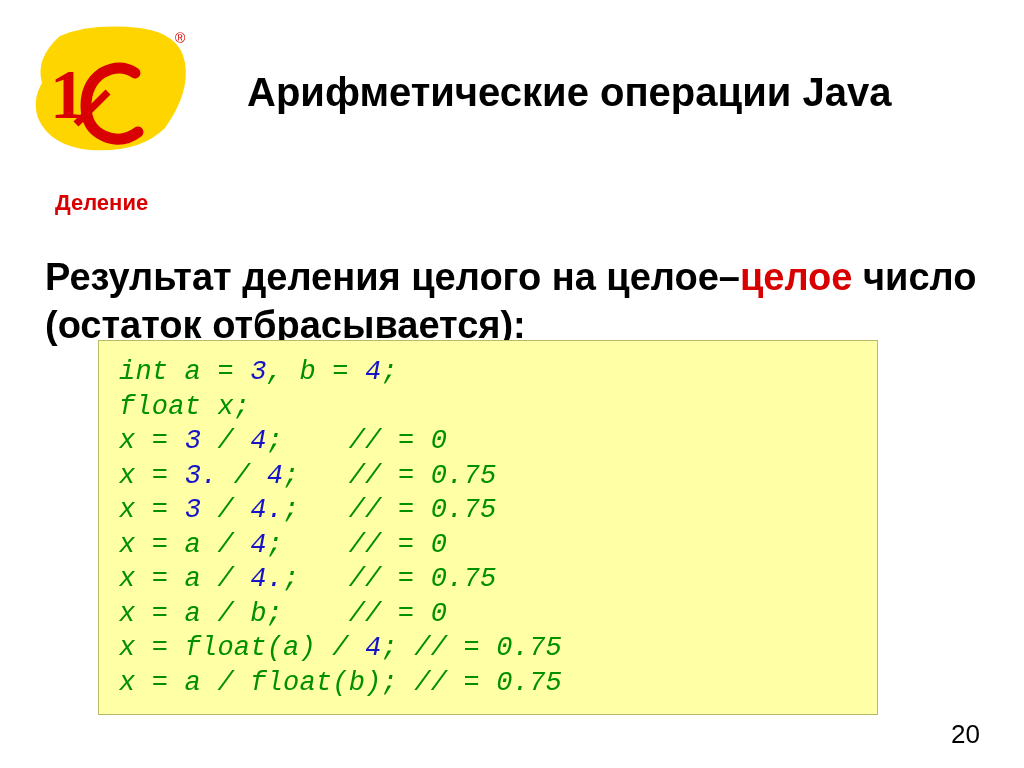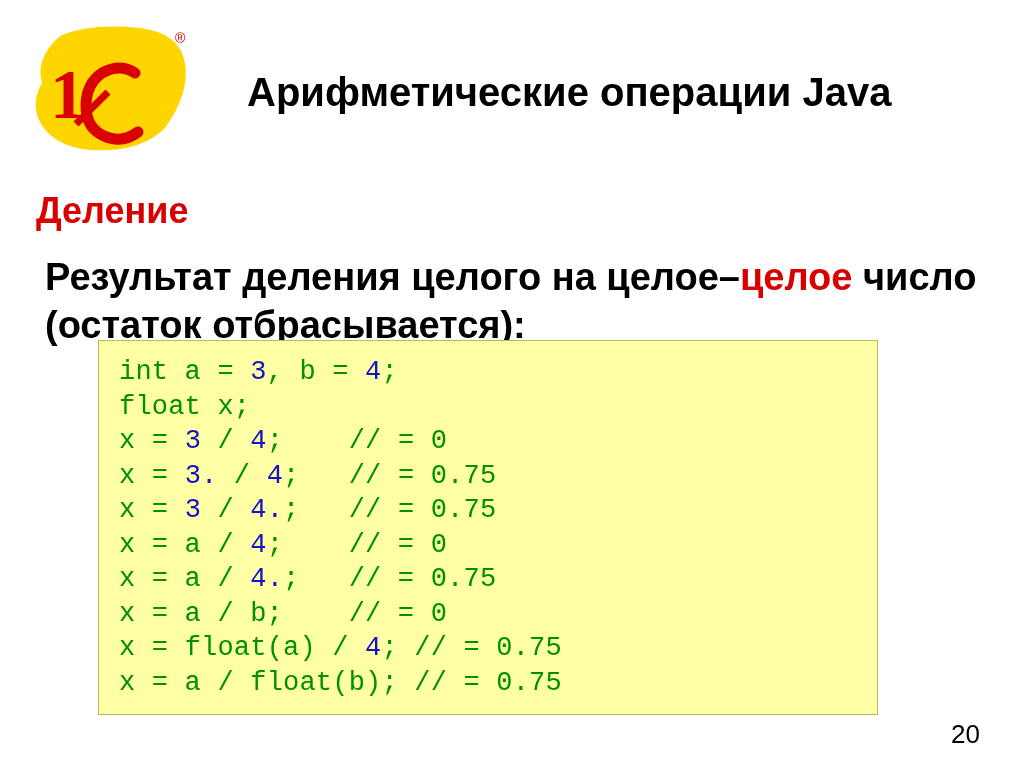--- a/index.html
+++ b/index.html
@@ -1,23 +1,23 @@
 <!DOCTYPE html>
 <html><head>
 <meta charset="utf-8">
 <style>
   * { margin: 0; padding: 0; box-sizing: border-box; }
   html, body { width: 1024px; height: 768px; font-family: Arial, sans-serif; background: #fff; overflow: hidden; }
   .slide { position: relative; width: 1024px; height: 768px; background: #ffffff; }
   .logo-wrap { position: absolute; top: 18px; left: 30px; width: 160px; height: 140px; }
   .title { position: absolute; top: 70px; left: 215px; font-size: 40px; font-weight: bold; color: #000; margin-left: 32px; }
-  .subtitle { position: absolute; top: 190px; left: 36px; font-size: 36px; font-weight: bold; color: #d80000; }
+  .subtitle { position: absolute; top: 190px; left: 55px; font-size: 22px; font-weight: bold; color: #d80000; }
   .descr { position: absolute; top: 254px; left: 45px; right: 45px; font-size: 38px; font-weight: bold; color: #000; line-height: 1.25; }
   .descr .red-word { color: #d80000; }
-  .codebox { position: absolute; top: 340px; left: 98px; width: 780px; background: #ffffa6; border: 1px solid #b9b968; padding: 14px 20px 14px 20px; font-family: "Courier New", monospace; font-size: 27px; line-height: 1.28; color: #009000; letter-spacing: 0.2px; }
+  .codebox { position: absolute; top: 340px; left: 98px; width: 780px; background: #ffffa6; border: 1px solid #b9b968; padding: 14px 20px 14px 20px; font-family: "Courier New", monospace; font-size: 27px; line-height: 1.28; color: #009000; letter-spacing: 0.2px; font-style: italic; }
   .codebox .kw { color: #009000; }
   .codebox .blue { color: #1515c7; }
   .slidenum { position: absolute; bottom: 18px; right: 44px; font-size: 26px; font-weight: normal; color: #000; }
 </style>
 </head>
 <body>
 
 <div class="slide">
 
   <div class="logo-wrap">

